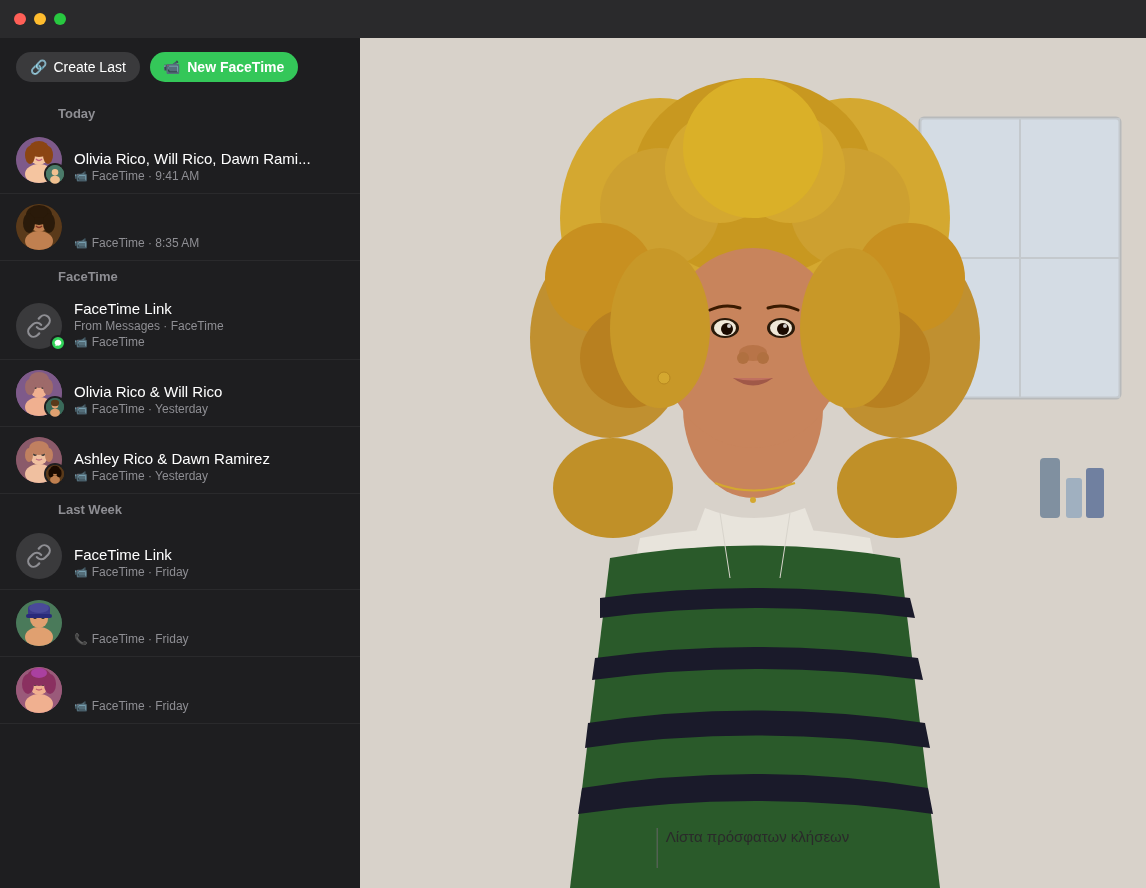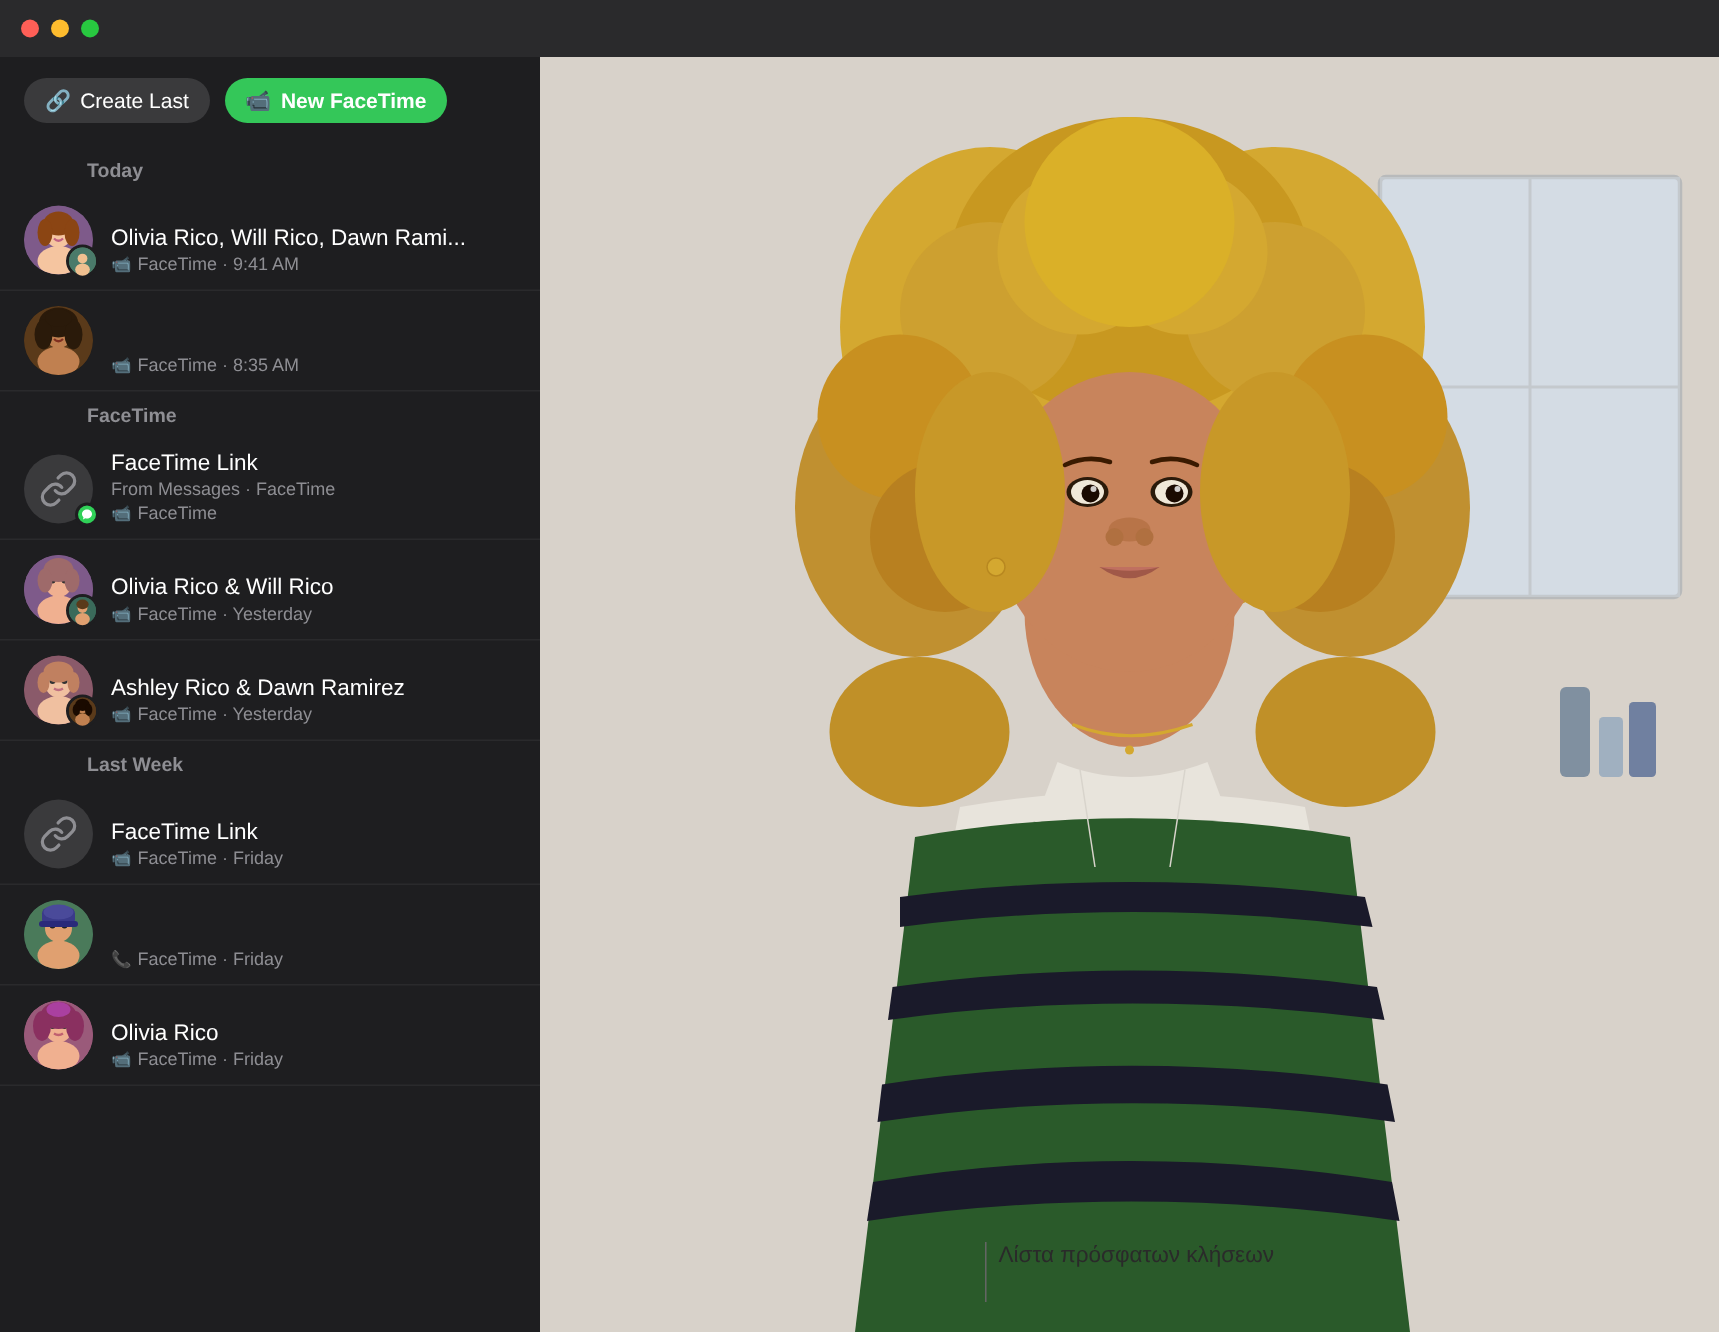--- a/index.html
+++ b/index.html
@@ -441,21 +441,20 @@
             <path d="M20 22 Q23 24 26 22" stroke="#c06070" stroke-width="1.5" fill="none"></path>
 
             <ellipse cx="23" cy="10" rx="12" ry="9" fill="#8a3060"></ellipse>
             <ellipse cx="12" cy="17" rx="6" ry="10" fill="#8a3060"></ellipse>
             <ellipse cx="34" cy="17" rx="6" ry="10" fill="#8a3060"></ellipse>
             <ellipse cx="23" cy="6" rx="8" ry="5" fill="#aa40a0"></ellipse>
           </svg>
         </div>
       </div>
       <div class="call-info">
-        <div class="call-name">Olivia Rico</div>
         <div class="call-detail">
           <span class="video-icon">📹</span>
           <span>FaceTime · Friday</span>
         </div>
       </div>
     </div>
 
   </div>
 
   <div class="content-area">

